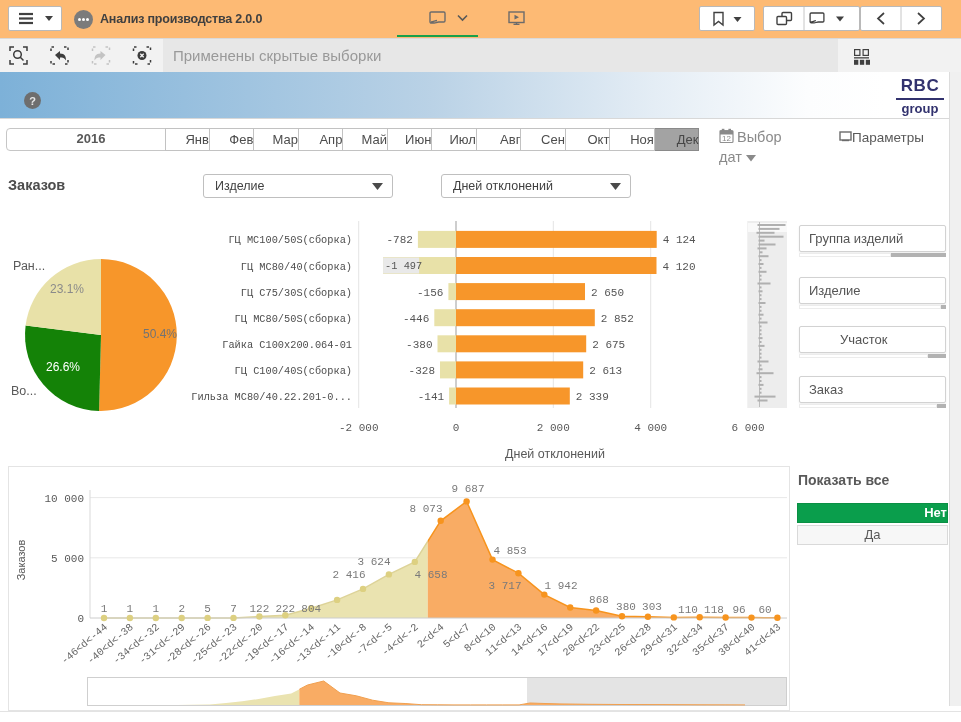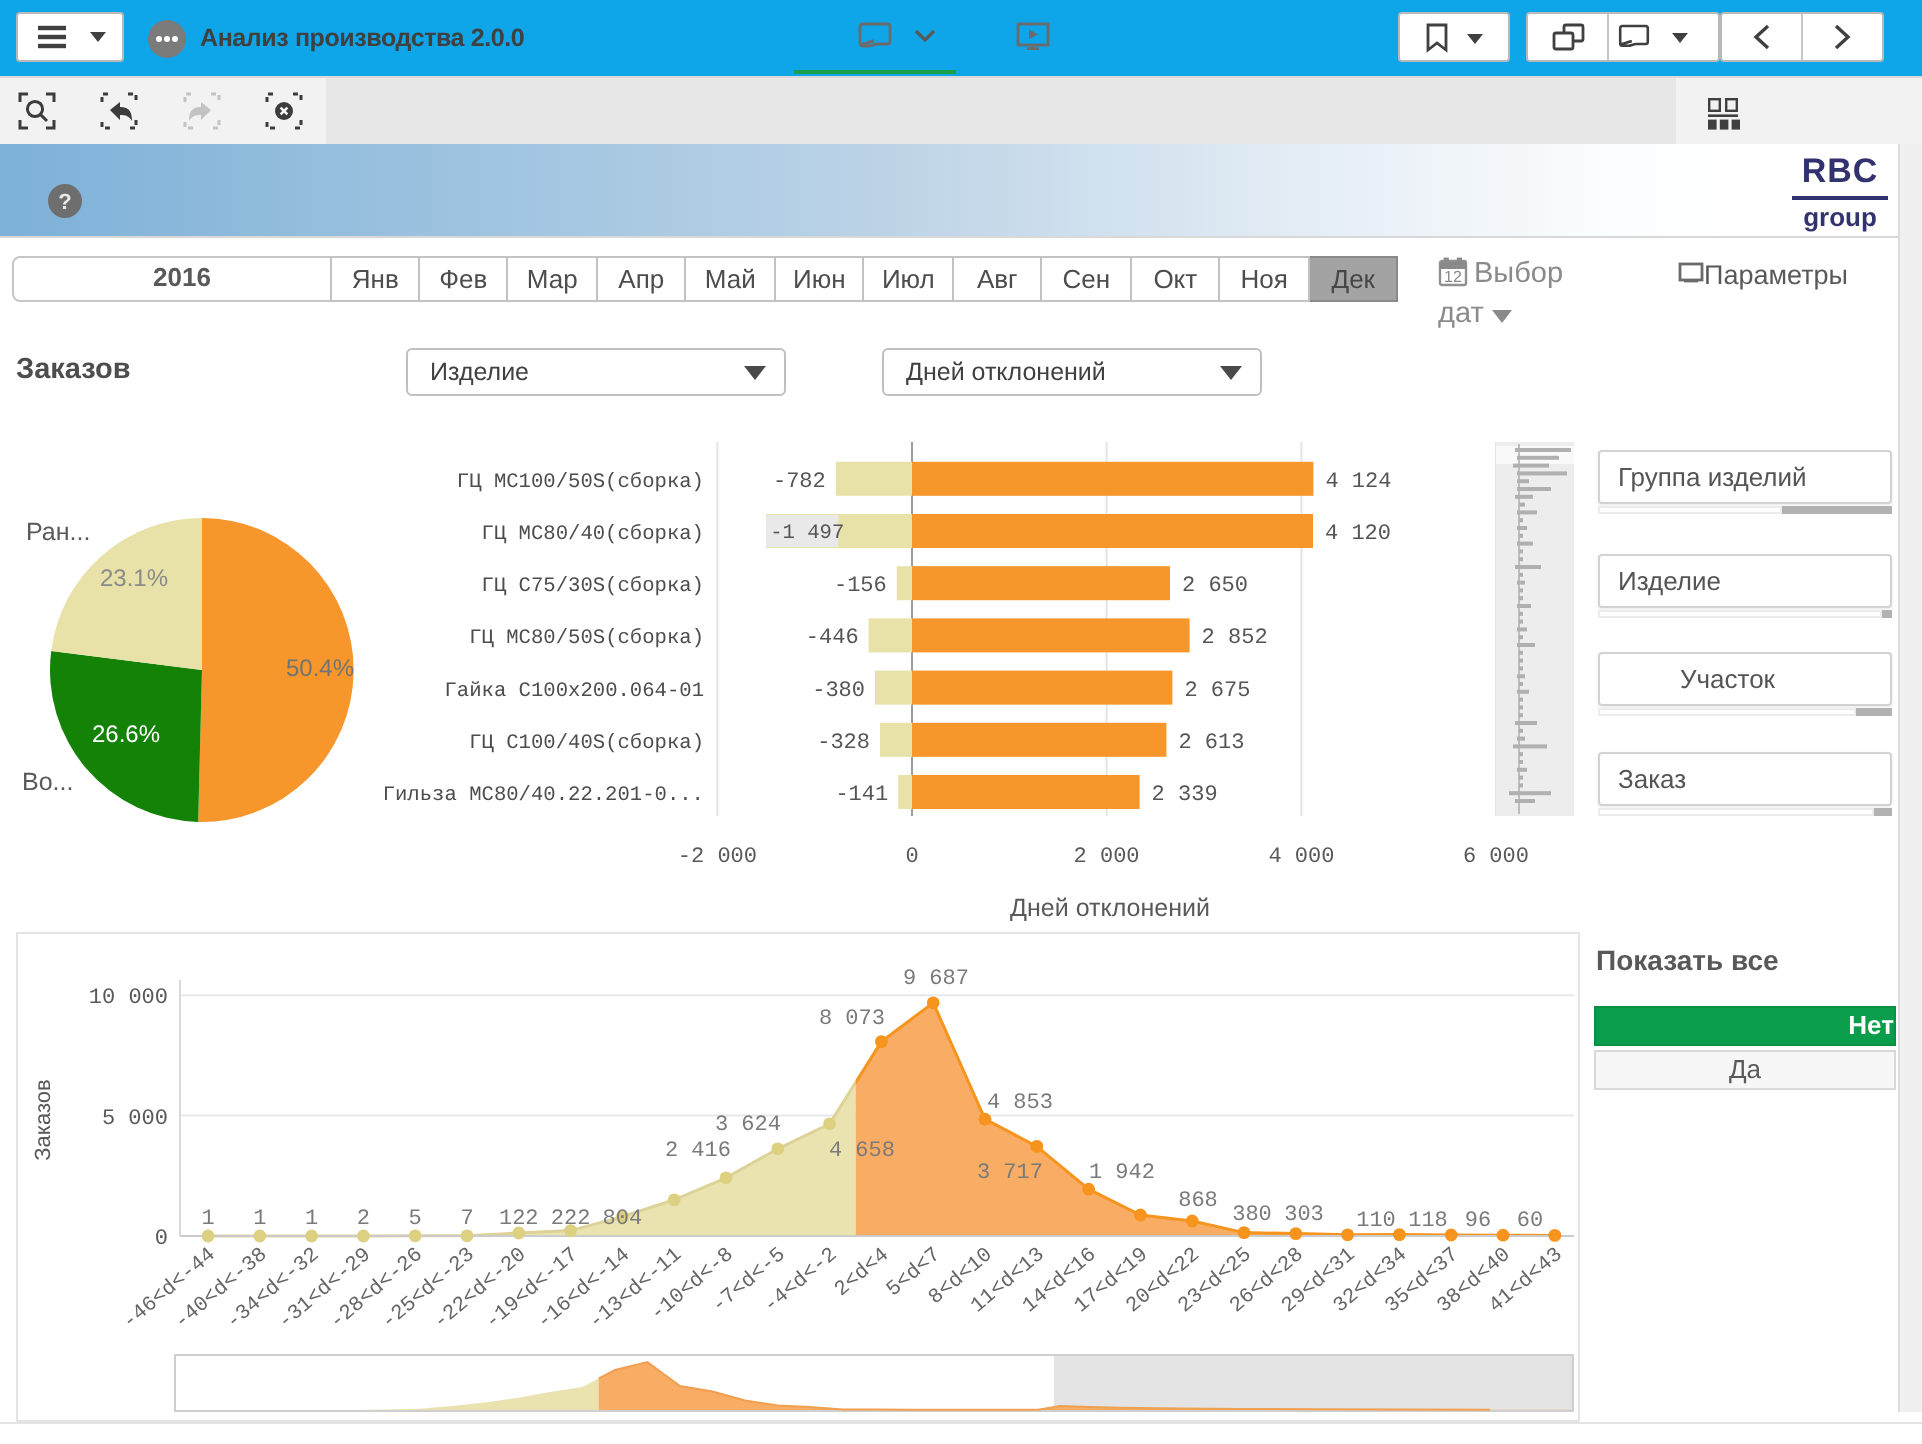--- a/index.html
+++ b/index.html
@@ -1,21 +1,21 @@
 <!DOCTYPE html>
 <html><head><meta charset="utf-8">
 <style>
 * { margin:0; padding:0; box-sizing:border-box; }
 body { width:961px; height:722px; font-family:"Liberation Sans",sans-serif; background:#fff; position:relative; overflow:hidden; }
 .abs { position:absolute; }
-.topbar { position:absolute; left:0; top:0; width:961px; height:39px; background:#0ea5e9; border-bottom:1px solid #d9d9d9; }
+.topbar { position:absolute; left:0; top:0; width:961px; height:39px; background:#fdba74; border-bottom:1px solid #d9d9d9; }
 .tbtn { position:absolute; border:1px solid #b9b9b9; border-radius:2px; height:25px; background:#fff; }
 .selbar { position:absolute; left:0; top:39px; width:961px; height:33px; background:#e7e7e7; }
 .banner { position:absolute; left:0; top:72px; width:961px; height:47px; background:linear-gradient(to right,#7db1d8,#bad2e6 45%,#e4edf5 68%,#fcfdfe 84%,#ffffff 92%); border-bottom:1px solid #d8d8d8; }
-.month { position:absolute; top:128px; height:23px; border:1px solid #c2c2c2; border-left:none; background:#fff; text-align:center; line-height:21px; font-size:13px; color:#4d4d4d; }
+.month { position:absolute; top:128px; height:23px; border:1px solid #c2c2c2; border-left:none; background:#fff; text-align:right; line-height:21px; font-size:13px; color:#4d4d4d; }
 .month.sel { background:#a3a3a3; border-color:#8a8a8a; color:#474747; }
 .lbox { position:absolute; left:799px; width:147px; height:27px; border:1px solid #d2d2d2; border-radius:2px; background:#fff; font-size:13px; color:#555; line-height:25px; padding-left:9px; box-shadow:0 1px 2px rgba(0,0,0,0.08); }
 .ddl { position:absolute; top:174px; width:190px; height:24px; border:1px solid #bfbfbf; border-radius:3px; background:#fff; font-size:12.5px; color:#404040; line-height:22px; padding-left:11px; }
 </style></head>
 <body>
 
 <div class="topbar">
   <div class="tbtn" style="left:8px;top:6px;width:54px;">
     <svg width="52" height="23">
         <g stroke="#404040" stroke-width="2.2">
@@ -84,20 +84,21 @@
     <g transform="translate(82.5,0)" stroke="#c3c3c3" stroke-width="1.5" fill="none">
       <path d="M1,5 v-4 h4 M14,1 h4 v4 M18,14 v4 h-4 M5,18 h-4 v-4" stroke-dasharray="2.5,2"></path>
       <path d="M14,9 l-5,-4 v2.5 c-5,0 -6,3 -6,7 c1.5,-2.5 3,-3 6,-3 v2.5 z" fill="#c3c3c3" stroke="none"></path>
     </g>
     <g transform="translate(123.5,0)" stroke="#3c3c3c" stroke-width="1.5" fill="none">
       <path d="M1,5 v-4 h4 M14,1 h4 v4 M18,14 v4 h-4 M5,18 h-4 v-4" stroke-dasharray="2.5,2"></path>
       <circle cx="9.5" cy="9.5" r="4.5" fill="#3c3c3c" stroke="none"></circle>
       <path d="M7.8,7.8 l3.4,3.4 M11.2,7.8 l-3.4,3.4" stroke="#f4f4f4" stroke-width="1.3"></path>
     </g>
   </svg>
+  <div style="position:absolute;left:173px;top:8px;font-size:15px;color:#999;">Применены скрытые выборки</div>
   <div style="position:absolute;left:838px;top:0;width:123px;height:33px;background:#f2f2f2;"></div>
   <svg class="abs" style="left:854px;top:10px;" width="16" height="16">
     <rect x="0.6" y="0.6" width="5.3" height="5.8" fill="none" stroke="#404040" stroke-width="1.2"></rect>
     <rect x="9.1" y="0.6" width="5.3" height="5.8" fill="none" stroke="#404040" stroke-width="1.2"></rect>
     <rect x="0" y="8.2" width="15" height="1.3" fill="#404040"></rect>
     <rect x="0" y="10.8" width="4.3" height="5" fill="#404040"></rect>
     <rect x="5.9" y="10.8" width="4.3" height="5" fill="#404040"></rect>
     <rect x="11.8" y="10.8" width="4.3" height="5" fill="#404040"></rect>
   </svg>
   <div style="position:absolute;left:889px;top:9px;font-size:15px;color:#737373;margin-top:46px;">Выборки</div>

